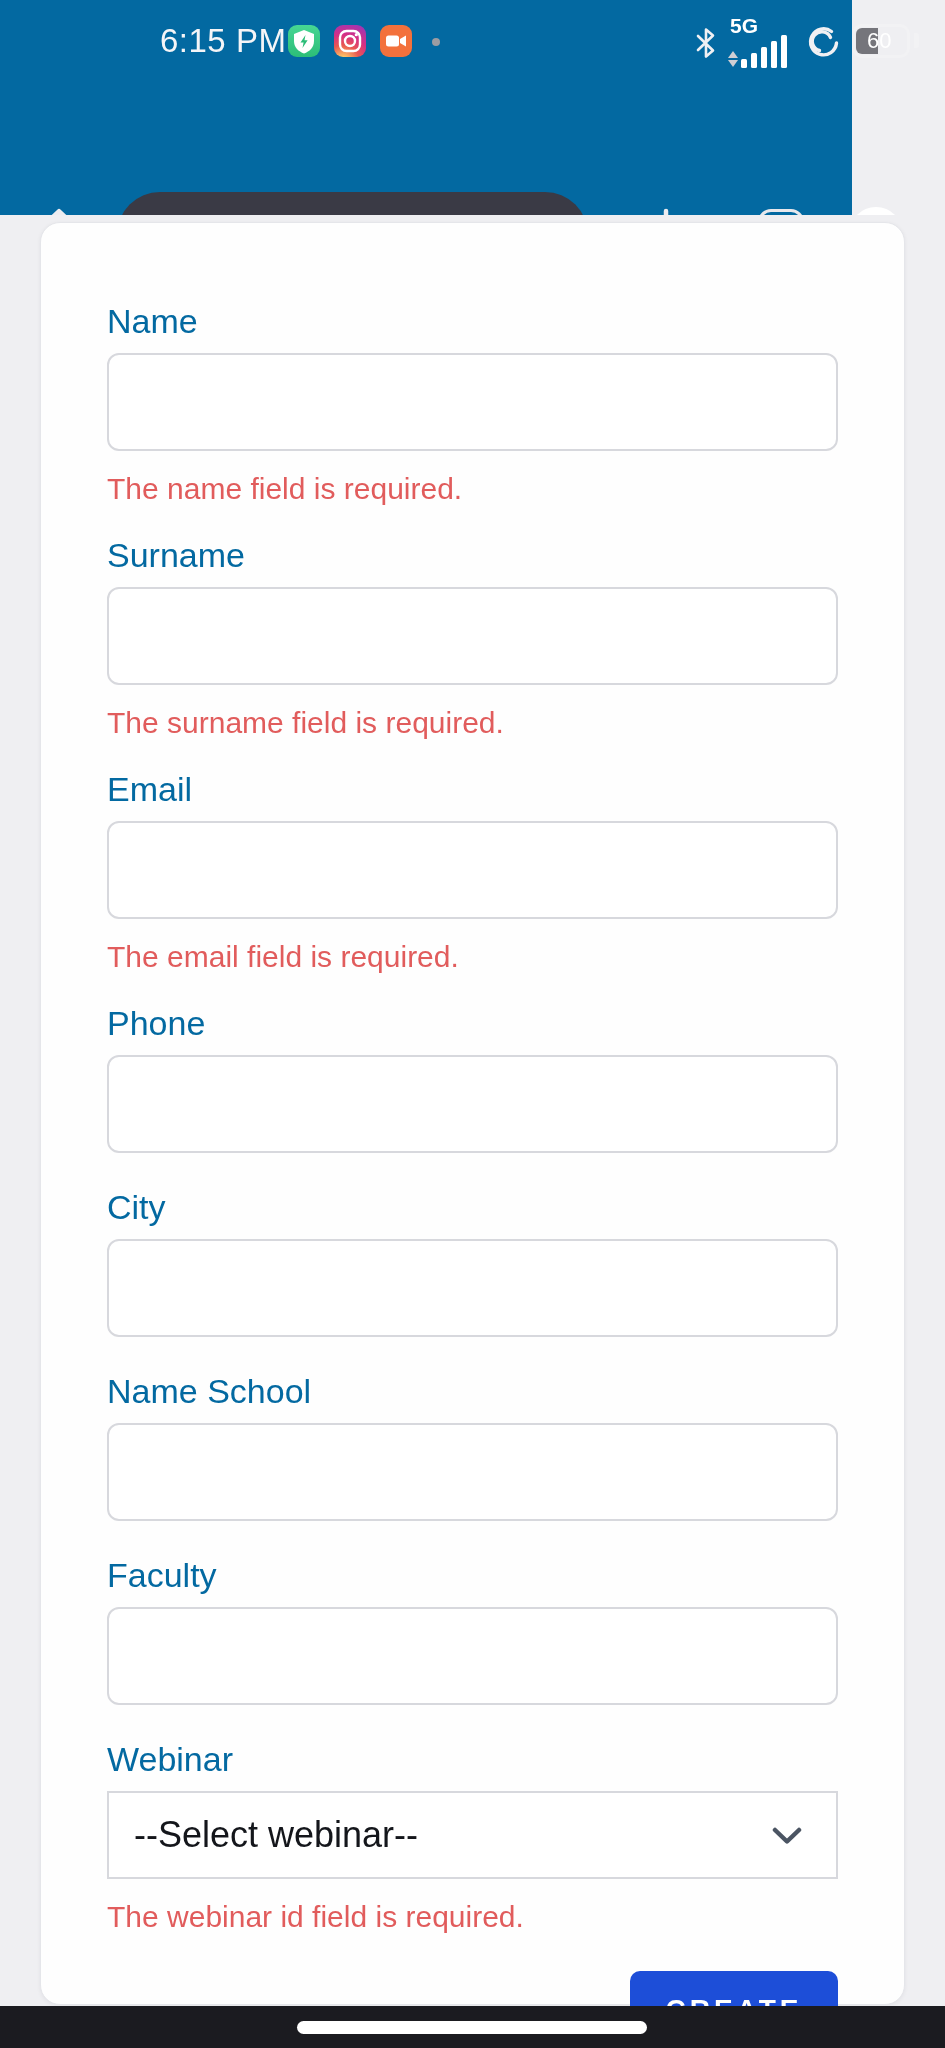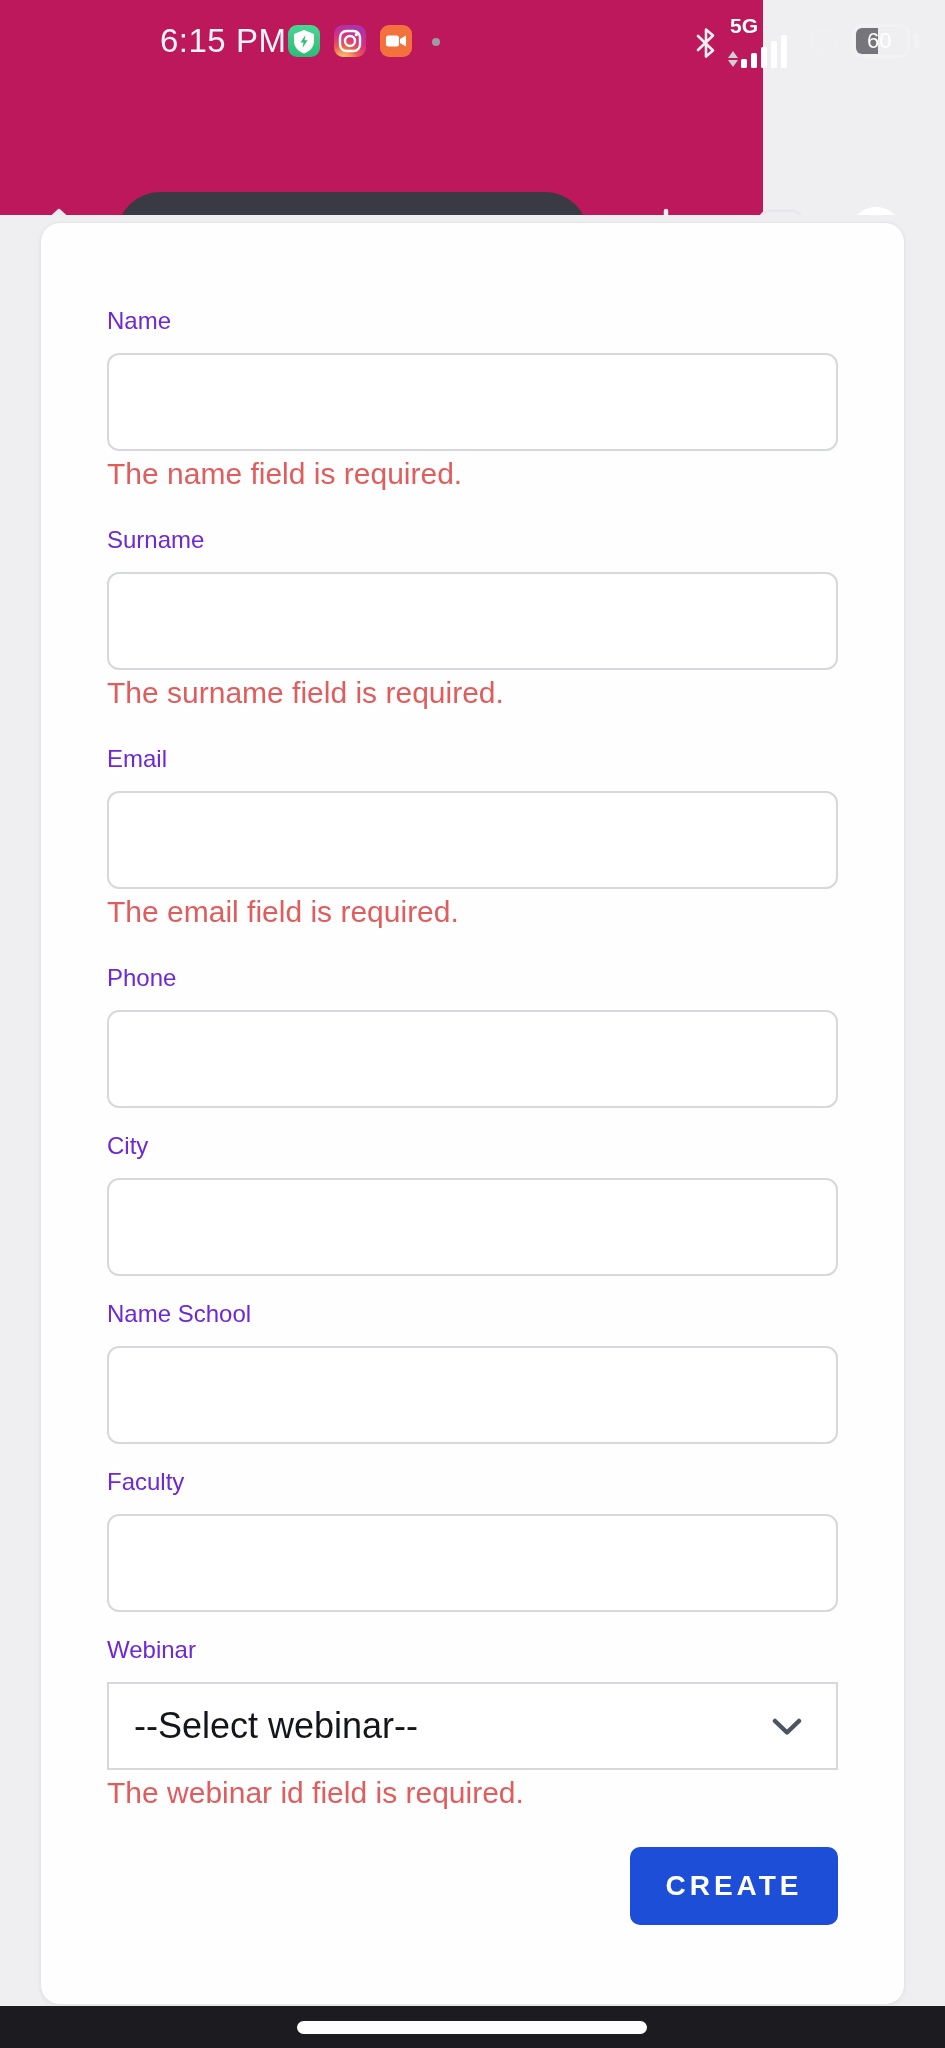--- a/index.html
+++ b/index.html
@@ -6,22 +6,22 @@
   html,body { width:945px; height:2048px; }
   body {
     position:relative;
     font-family:"Liberation Sans", sans-serif;
     background:#efeff2;
     overflow:hidden;
   }
 
   
   .top-chrome {
-    position:absolute; left:0; top:0; width:763px; height:215px;
-    background:#be185d;
+    position:absolute; left:0; top:0; width:852px; height:215px;
+    background:#0369a1;
   }
   .status-row { position:absolute; left:0; top:0; width:945px; height:85px; }
   .time {
     position:absolute; left:160px; top:22px;
     color:#f5f5f7; font-size:33px; font-weight:500; letter-spacing:0.5px;
   }
   .app-icon { position:absolute; top:25px; width:32px; height:32px; border-radius:9px; }
   .app-icon svg { position:absolute; left:0; top:0; }
   .icon-shield { left:288px; background:linear-gradient(180deg,#47d693,#2cbd78); }
   .icon-insta  { left:334px; background:radial-gradient(circle at 28% 115%, #fdc468 12%, #e95950 38%, #d62f84 62%, #9b36b7 95%); }
@@ -75,32 +75,32 @@
 
   
   .page { position:absolute; left:0; top:215px; width:945px; height:1791px; background:#efeff2; }
   .card {
     position:absolute; left:40px; top:7px; width:865px; height:1783px;
     background:#fefefe; border:1px solid #e5e6ea; border-radius:20px;
     box-shadow:0 1px 4px rgba(30,34,44,0.06);
     padding:78px 66px 0 66px;
   }
   .field-label {
-    font-size:24px; line-height:40px; color:#6d28d9; margin-bottom:12px;
+    font-size:34px; line-height:40px; color:#0369a1; margin-bottom:12px;
   }
   .text-input {
     display:block; width:100%; height:98px;
     border:2px solid #d7d8dd; border-radius:12px; background:#fff;
     font-size:34px; color:#14161b; padding:0 24px; outline:none;
     font-family:"Liberation Sans", sans-serif;
   }
   .field-error {
-    color:#e15c5c; font-size:30px; line-height:36px; margin-top:5px;
-  }
-  .group { margin-bottom:18px; }
+    color:#e15c5c; font-size:30px; line-height:36px; margin-top:20px;
+  }
+  .group { margin-bottom:34px; }
   .group.has-error { margin-bottom:28px; }
   .select-box {
     position:relative; width:100%; height:88px;
     border:2px solid #d7d8dd; border-radius:0; background:#fff;
     display:flex; align-items:center; padding:0 64px 0 25px; cursor:pointer;
   }
   .select-value { font-size:36px; color:#14161b; }
   .select-chevron { position:absolute; right:34px; top:50%; margin-top:-8px; }
   .create-btn {
     display:block; margin:36px 0 0 auto;

